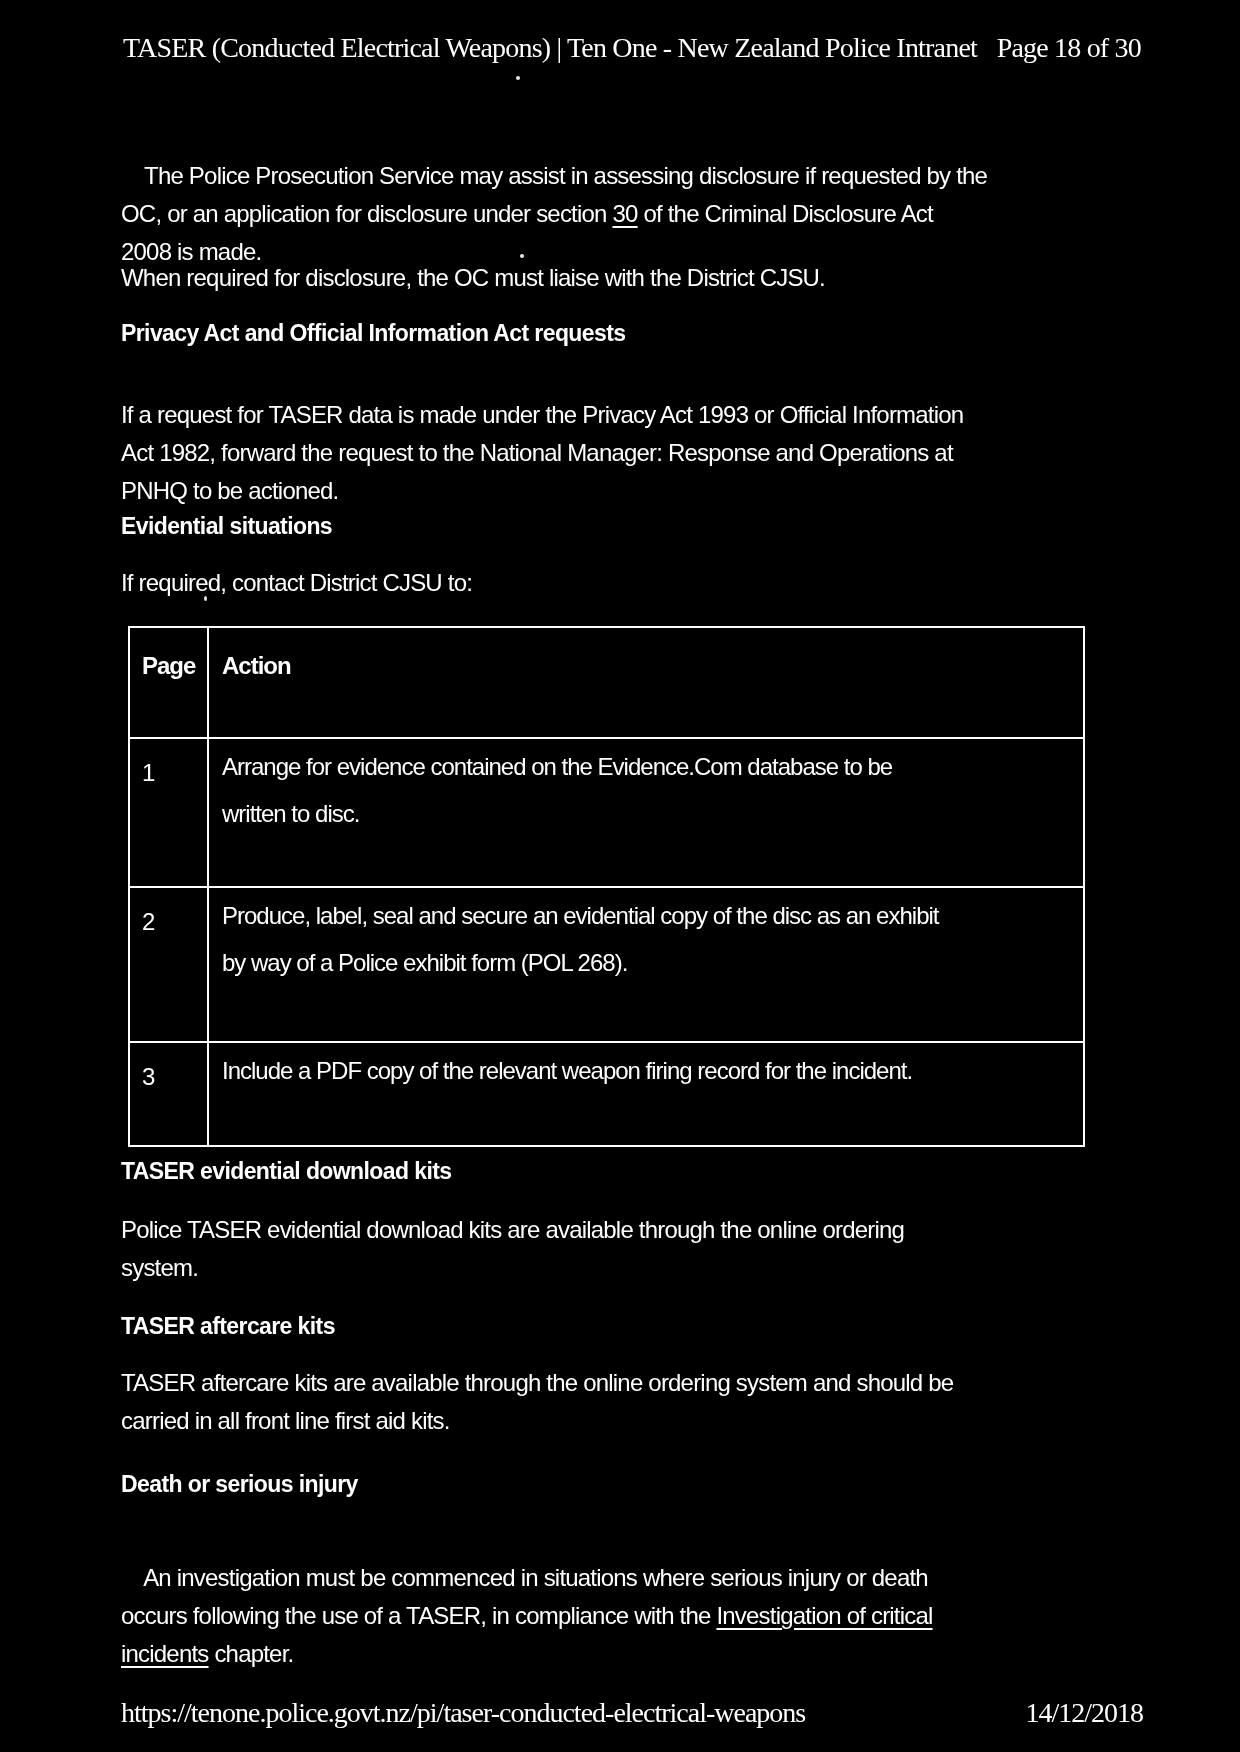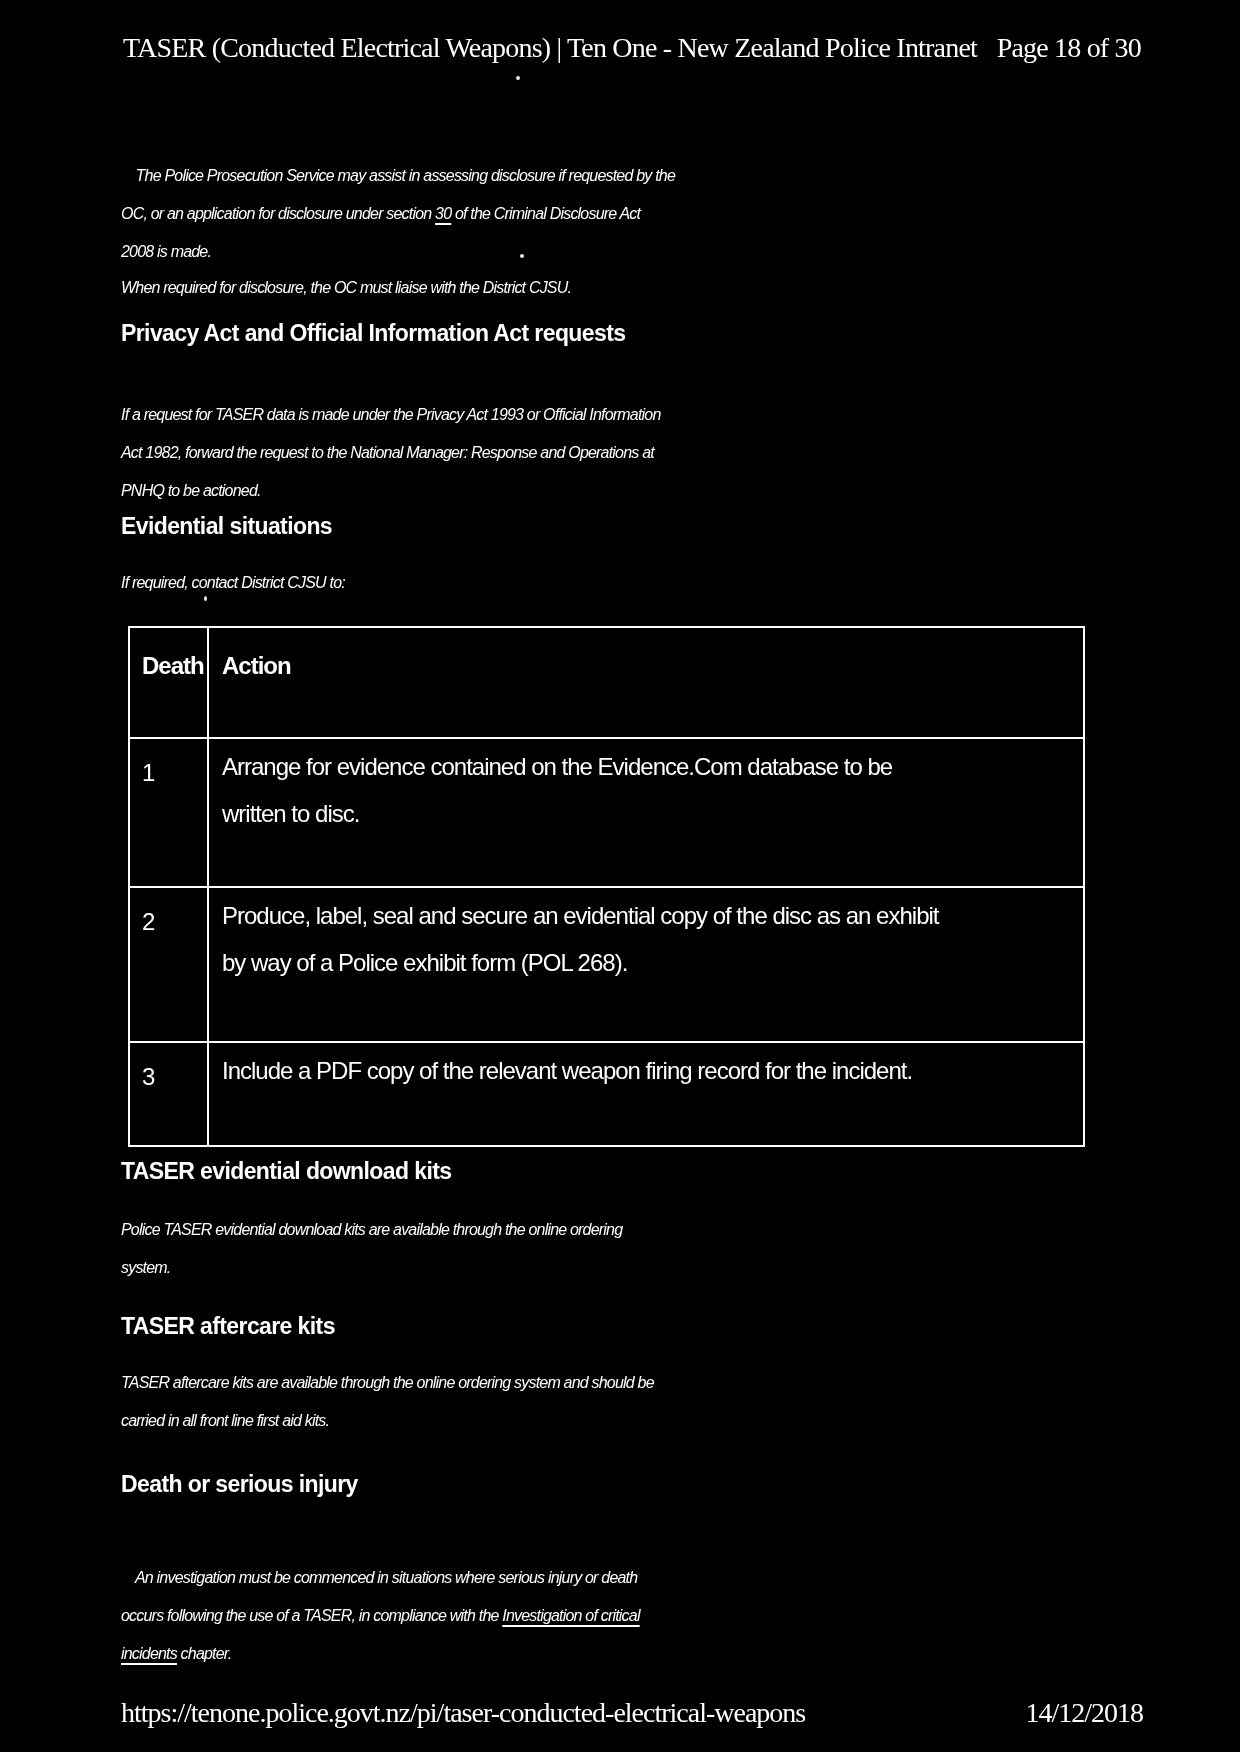--- a/index.html
+++ b/index.html
@@ -19,25 +19,24 @@
     font-size:28px;
     line-height:30px;
     letter-spacing:-0.8px;
     display:flex;
     justify-content:space-between;
     align-items:baseline;
     white-space:pre;
   }
   
   .body-text{
-    font-size:16px;
+    font-size:24px;
     line-height:38px;
     letter-spacing:-0.8px;
     white-space:pre;
-    font-style:italic;
   }
   .heading{
     font-size:23px;
     font-weight:bold;
     letter-spacing:-0.6px;
     line-height:38px;
     white-space:pre;
   }
   .u{
     text-decoration:underline;
@@ -91,40 +90,40 @@
   <div class="dot" style="left:516px;top:76px;"></div>
   <div class="dot" style="left:520px;top:254px;"></div>
   <div class="dot" style="left:204px;top:596px;width:3px;height:5px;"></div>
 
   <div class="abs body-text" style="left:121px;top:119px;">
     <span>The Police Prosecution Service may assist in assessing disclosure if requested by the
 OC, or an application for disclosure under section </span><span class="u">30</span><span> of the Criminal Disclosure Act
 2008 is made.</span>
   </div>
 
-  <div class="abs body-text" style="left:121px;top:269px;text-align:right;">When required for disclosure, the OC must liaise with the District CJSU.</div>
+  <div class="abs body-text" style="left:121px;top:259px;text-align:right;">When required for disclosure, the OC must liaise with the District CJSU.</div>
 
   <div class="abs heading" style="left:121px;top:314px;">Privacy Act and Official Information Act requests</div>
 
   <div class="abs body-text" style="left:121px;top:396px;">If a request for TASER data is made under the Privacy Act 1993 or Official Information
 Act 1982, forward the request to the National Manager: Response and Operations at
 PNHQ to be actioned.</div>
 
   <div class="abs heading" style="left:121px;top:507px;">Evidential situations</div>
 
   <div class="abs body-text" style="left:121px;top:564px;">If required, contact District CJSU to:</div>
 
   <table class="steps">
     <colgroup>
         <col class="c-step">
         <col>
       </colgroup>
     <tbody>
         <tr class="hdr">
-      <td class="step-col">Death</td>
+      <td class="step-col">Page</td>
       <td class="action-col">Action</td>
     </tr>
     <tr class="r1">
       <td class="step-col">1</td>
       <td class="action-col">Arrange for evidence contained on the Evidence.Com database to be
 written to disc.</td>
     </tr>
     <tr class="r2">
       <td class="step-col">2</td>
       <td class="action-col">Produce, label, seal and secure an evidential copy of the disc as an exhibit

